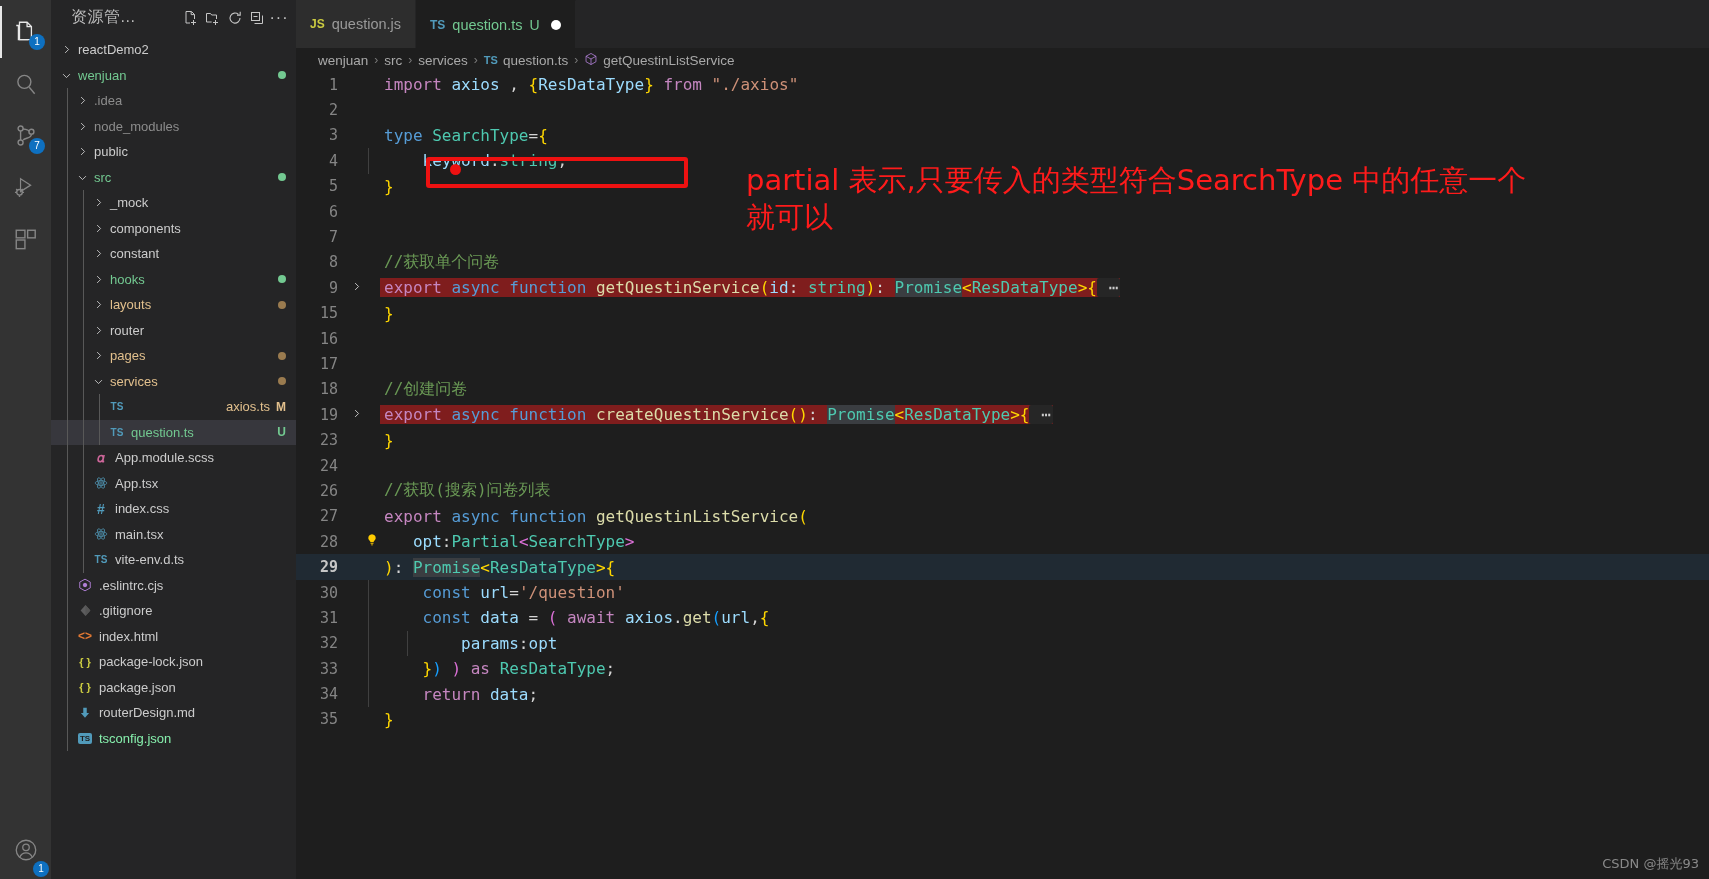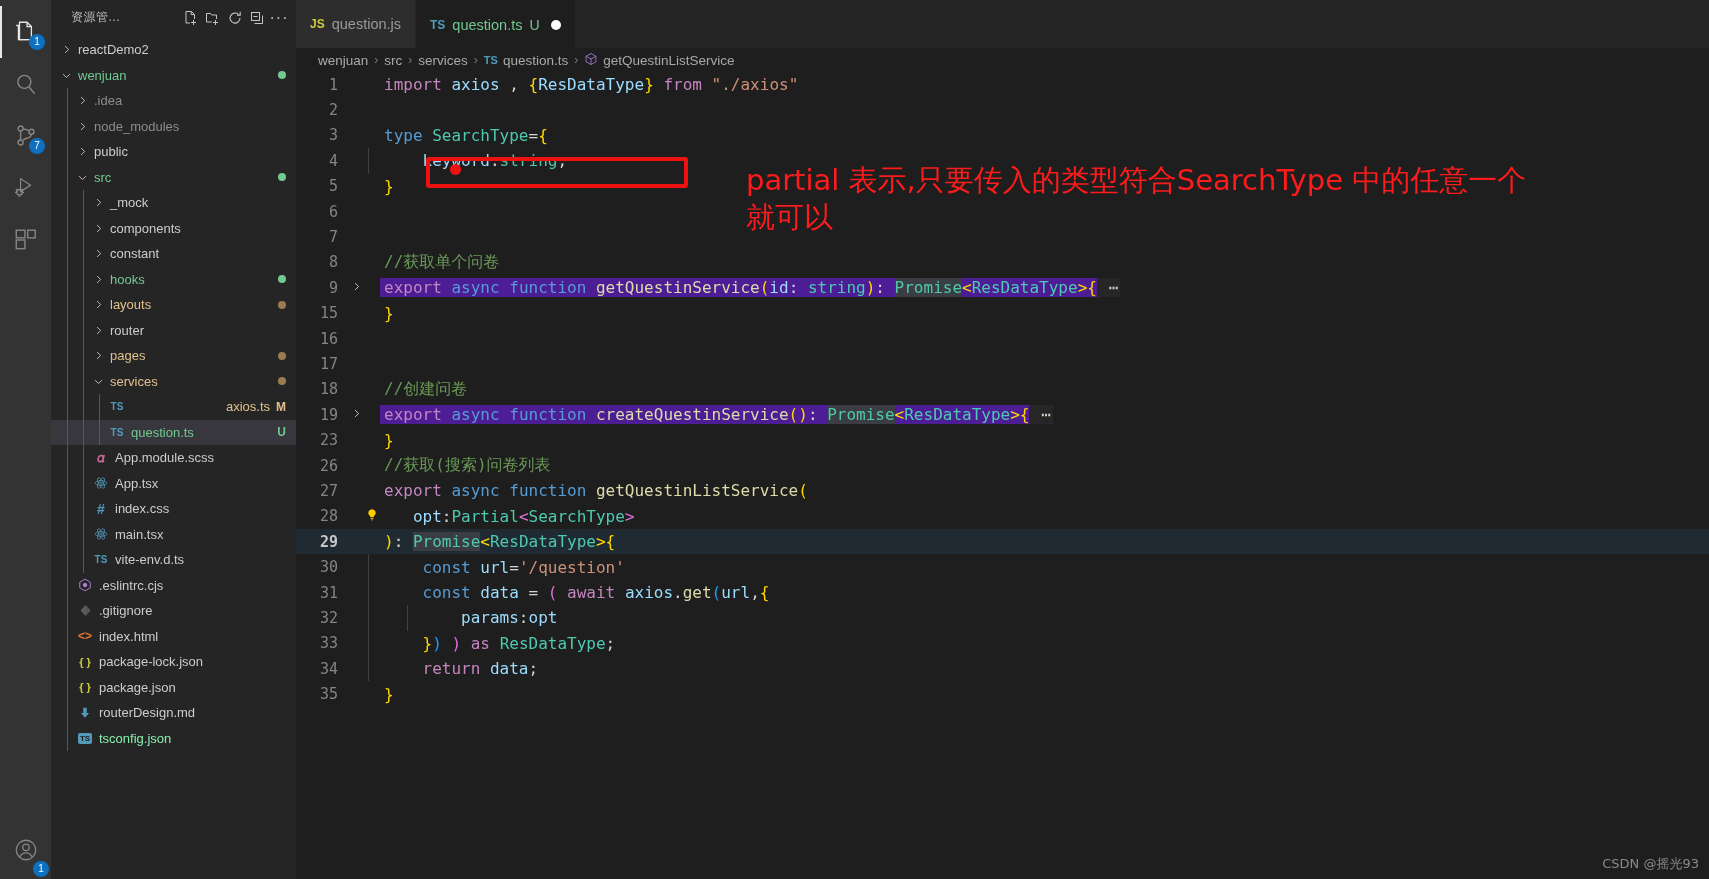--- a/index.html
+++ b/index.html
@@ -33,21 +33,21 @@
   }
   .act-bottom { margin-top: auto; padding-bottom: 6px; }
 
   
   .sidebar { width: 245px; flex: 0 0 245px; background: #252526; display: flex; flex-direction: column; }
   .sidebar-header {
     height: 35px; display: flex; align-items: center;
     padding: 0 6px 0 20px; color: #bbbbbb;
     font-size: 11px; letter-spacing: .5px;
   }
-  .sidebar-title { flex: 1; white-space: nowrap; font-size: 12px; }
+  .sidebar-title { flex: 1; white-space: nowrap; font-size: 16px; }
   .hdr-icon { width: 22px; height: 22px; display: flex; align-items: center; justify-content: center; color: #c5c5c5; }
   .tree { flex: 1; overflow: hidden; font-size: 13px; padding-top: 2px; }
   .row {
     height: 25.5px; display: flex; align-items: center;
     color: #cccccc; white-space: nowrap; position: relative;
     padding-right: 10px;
   }
   .row.selected { background: #37373d; }
   .twisty { width: 14px; flex: 0 0 14px; display: flex; align-items: center; justify-content: center; color: #cccccc; }
   .ficon { width: 20px; flex: 0 0 20px; display: flex; align-items: center; justify-content: center; font-size: 10px; font-weight: bold; }
@@ -92,21 +92,21 @@
     width: 52px; flex: 0 0 52px; text-align: right; padding-right: 10px;
     color: #858585; font-size: 15px; font-family: "DejaVu Sans Mono", monospace;
   }
   .gutter.cur { color: #c6c6c6; font-weight: bold; }
   .fold {
     width: 16px; flex: 0 0 16px; text-align: center; color: #c5c5c5;
     font-size: 12px;
   }
   .bulb { width: 16px; flex: 0 0 16px; text-align: center; font-size: 13px; }
   .ctext { padding-left: 4px; font-size: 16px; letter-spacing: 0px; }
-  .line-hl { background: #4c1d95; }
+  .line-hl { background: #7f1d1d; }
   .indent-bar {
     position: absolute; width: 1px; background: #404040; top: 0; bottom: 0;
   }
 
   
   .t-key   { color: #c586c0; }
   .t-kw    { color: #569cd6; }
   .t-fn    { color: #dcdcaa; }
   .t-type  { color: #4ec9b0; }
   .t-str   { color: #ce9178; }
@@ -564,20 +564,21 @@
                 <path d="M6 3l5 5-5 5"></path>
               </svg></div><div class="bulb"></div><div class="ctext line-hl"><span class="t-key">export</span><span class="t-plain"> </span><span class="t-kw">async</span><span class="t-plain"> </span><span class="t-kw">function</span><span class="t-plain"> </span><span class="t-fn">getQuestinService</span><span class="t-brace">(</span><span class="t-var">id</span><span class="t-plain">: </span><span class="t-type">string</span><span class="t-brace">)</span><span class="t-plain">: </span><span class="t-type t-occur">Promise</span><span class="t-brace">&lt;</span><span class="t-type">ResDataType</span><span class="t-brace">&gt;</span><span class="t-brace">{</span><span class="t-fold"> ⋯</span></div></div>
           <div class="cline"><div class="gutter">15</div><div class="fold"></div><div class="bulb"></div><div class="ctext"><span class="t-brace">}</span></div></div>
           <div class="cline"><div class="gutter">16</div><div class="fold"></div><div class="bulb"></div><div class="ctext"></div></div>
           <div class="cline"><div class="gutter">17</div><div class="fold"></div><div class="bulb"></div><div class="ctext"></div></div>
           <div class="cline"><div class="gutter">18</div><div class="fold"></div><div class="bulb"></div><div class="ctext"><span class="t-cmt">//创建问卷</span></div></div>
           <div class="cline"><div class="gutter">19</div><div class="fold"><svg width="11" height="11" viewBox="0 0 16 16" fill="none" stroke="currentColor" stroke-width="1.4">
                 <path d="M6 3l5 5-5 5"></path>
               </svg></div><div class="bulb"></div><div class="ctext line-hl"><span class="t-key">export</span><span class="t-plain"> </span><span class="t-kw">async</span><span class="t-plain"> </span><span class="t-kw">function</span><span class="t-plain"> </span><span class="t-fn">createQuestinService</span><span class="t-brace">(</span><span class="t-brace">)</span><span class="t-plain">: </span><span class="t-type t-occur">Promise</span><span class="t-brace">&lt;</span><span class="t-type">ResDataType</span><span class="t-brace">&gt;</span><span class="t-brace">{</span><span class="t-fold"> ⋯</span></div></div>
           <div class="cline"><div class="gutter">23</div><div class="fold"></div><div class="bulb"></div><div class="ctext"><span class="t-brace">}</span></div></div>
+          <div class="cline"><div class="gutter">24</div><div class="fold"></div><div class="bulb"></div><div class="ctext"></div></div>
           <div class="cline"><div class="gutter">26</div><div class="fold"></div><div class="bulb"></div><div class="ctext"><span class="t-cmt">//获取(搜索)问卷列表</span></div></div>
           <div class="cline"><div class="gutter">27</div><div class="fold"></div><div class="bulb"></div><div class="ctext"><span class="t-key">export</span><span class="t-plain"> </span><span class="t-kw">async</span><span class="t-plain"> </span><span class="t-kw">function</span><span class="t-plain"> </span><span class="t-fn">getQuestinListService</span><span class="t-brace">(</span></div></div>
           <div class="cline"><div class="gutter">28</div><div class="fold"></div><div class="bulb"><svg width="14" height="14" viewBox="0 0 24 24" fill="#ffcc00">
                 <path d="M12 2a6.5 6.5 0 0 0-3.7 11.8c.6.5.9 1 .9 1.7v.5h5.6v-.5c0-.7.3-1.2.9-1.7A6.5 6.5 0 0 0 12 2z"></path>
                 <rect x="9.4" y="17" width="5.2" height="1.6" rx=".5"></rect>
                 <rect x="10.2" y="19.6" width="3.6" height="1.5" rx=".5"></rect>
               </svg></div><div class="ctext"><span class="t-plain">   </span><span class="t-var">opt</span><span class="t-plain">:</span><span class="t-type">Partial</span><span class="t-brace2">&lt;</span><span class="t-type">SearchType</span><span class="t-brace2">&gt;</span></div></div>
           <div class="cline active-line-bg"><div class="gutter cur">29</div><div class="fold"></div><div class="bulb"></div><div class="ctext"><span class="t-brace">)</span><span class="t-plain">: </span><span class="t-type t-occur">Promise</span><span class="t-brace">&lt;</span><span class="t-type">ResDataType</span><span class="t-brace">&gt;</span><span class="t-brace">{</span></div></div>
           <div class="cline"><div class="gutter">30</div><div class="fold"></div><div class="bulb"></div><div class="ctext"><span class="t-plain">    </span><span class="t-kw">const</span><span class="t-plain"> </span><span class="t-var">url</span><span class="t-plain">=</span><span class="t-str">'/question'</span></div><div class="indent-bar" style="left: 72px;"></div></div>
           <div class="cline"><div class="gutter">31</div><div class="fold"></div><div class="bulb"></div><div class="ctext"><span class="t-plain">    </span><span class="t-kw">const</span><span class="t-plain"> </span><span class="t-var">data</span><span class="t-plain"> = </span><span class="t-brace2">(</span><span class="t-plain"> </span><span class="t-key">await</span><span class="t-plain"> </span><span class="t-var">axios</span><span class="t-plain">.</span><span class="t-fn">get</span><span class="t-brace3">(</span><span class="t-var">url</span><span class="t-plain">,</span><span class="t-brace">{</span></div><div class="indent-bar" style="left: 72px;"></div></div>

